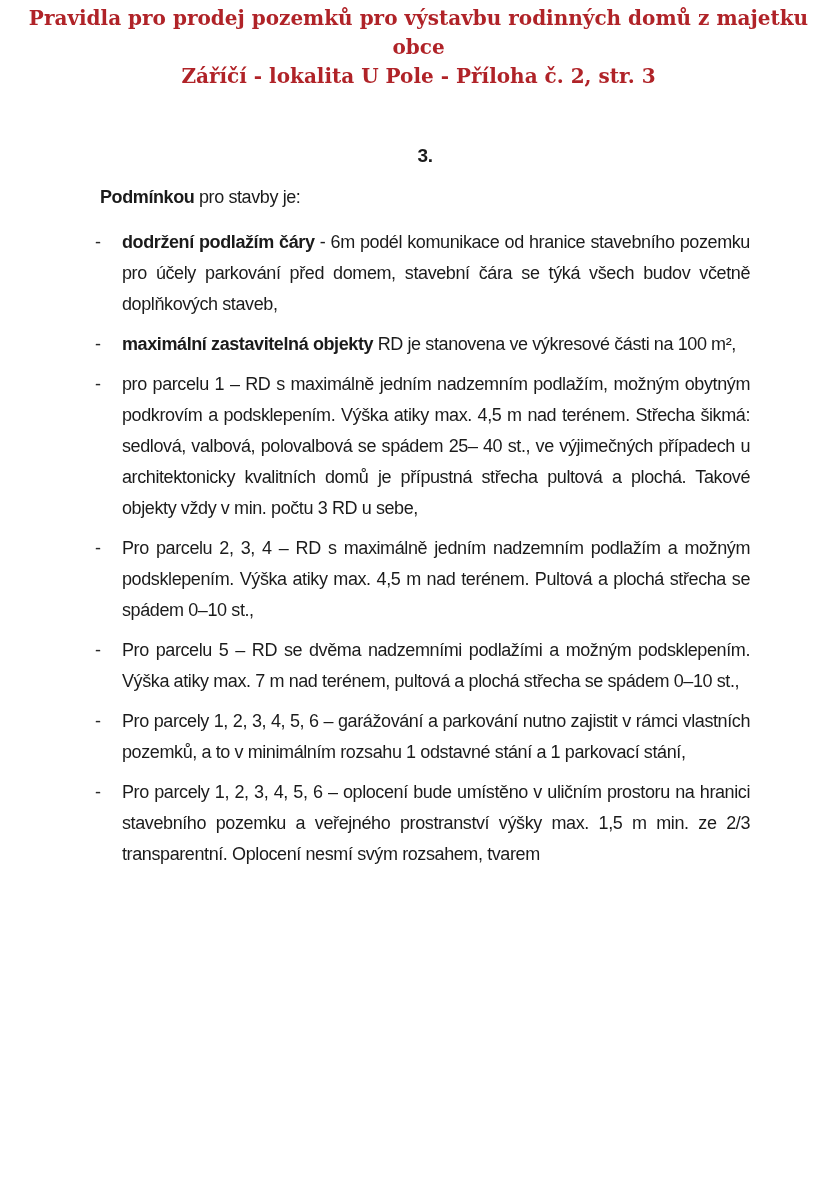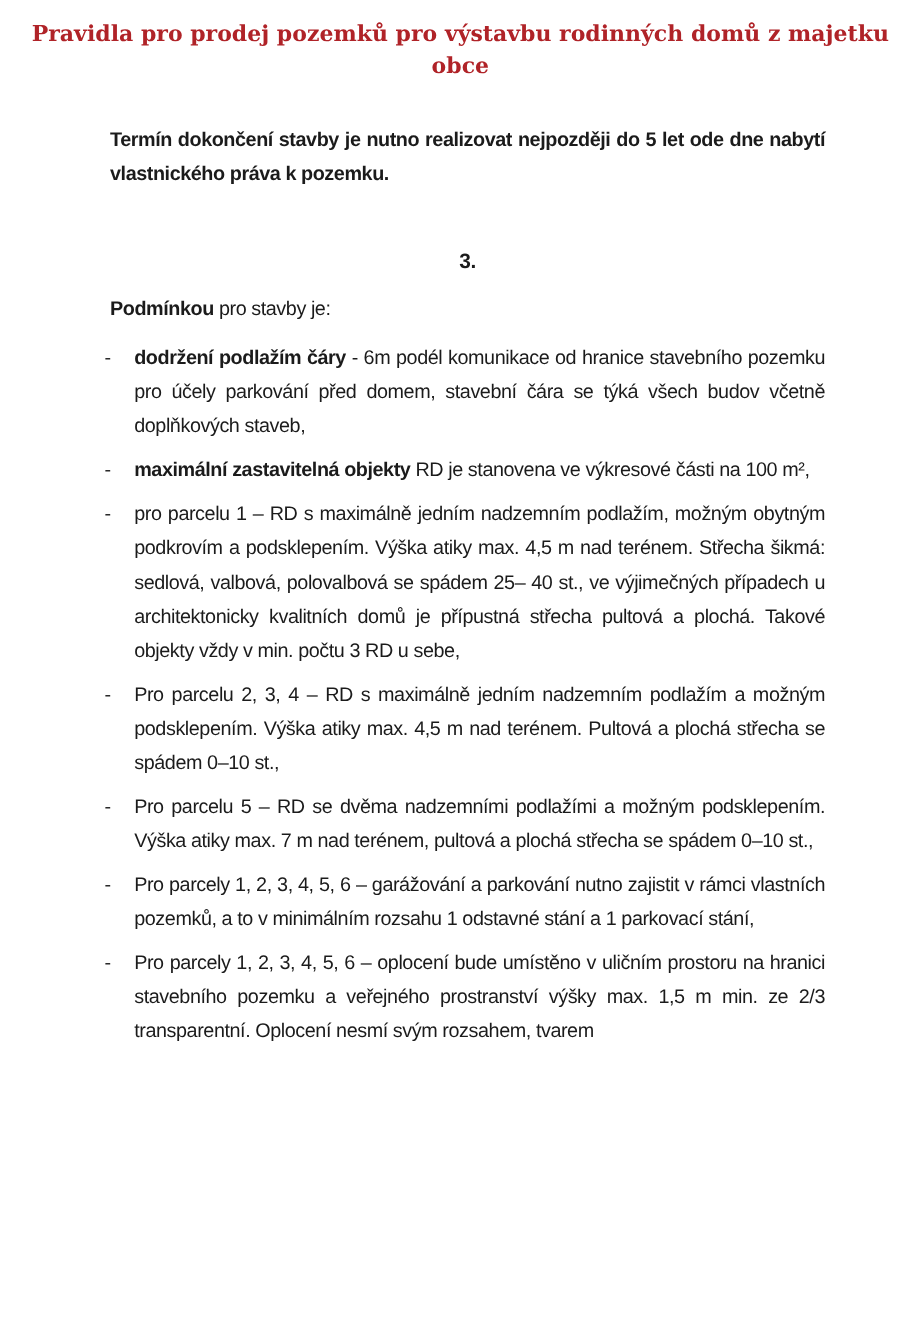--- a/index.html
+++ b/index.html
@@ -9,21 +9,21 @@
     height: 1200px;
     background: #ffffff;
     color: #1b1b1b;
     font-family: "Liberation Sans", sans-serif;
     overflow: hidden;
   }
   .page { width: 837px; height: 1200px; background: #ffffff; }
 
   
   .doc-header {
-    padding-top: 16px;
+    padding-top: 4px;
     text-align: center;
     font-family: "DejaVu Serif", serif;
     font-weight: bold;
     font-size: 20px;
     line-height: 29px;
     color: #b02328;
   }
 
   
   .doc-body {
@@ -75,25 +75,25 @@
     text-align: justify;
   }
 </style>
 </head>
 <body>
 
 <div class="page">
 
   <header class="doc-header">
     <div>Pravidla pro prodej pozemků pro výstavbu rodinných domů z majetku obce</div>
+    <div>Záříčí - lokalita U Pole - Příloha č. 2, str. 3</div>
   </header>
 
   <main class="doc-body">
 
-    <p class="intro">Termín dokončení stavby je nutno realizovat nejpozději do 5 let ode dne nabytí vlastnického práva k pozemku.</p>
 
     <div class="section-number">3.</div>
 
     <p class="lead"><span class="b">Podmínkou</span><span> pro stavby je:</span></p>
 
     <ul class="bullets">
 
       <li>
         <span class="marker">-</span>
         <p class="btext"><span class="b">dodržení podlažím čáry</span><span> - 6m podél komunikace od hranice stavebního pozemku pro účely parkování před domem, stavební čára se týká všech budov včetně doplňkových staveb,</span></p>

